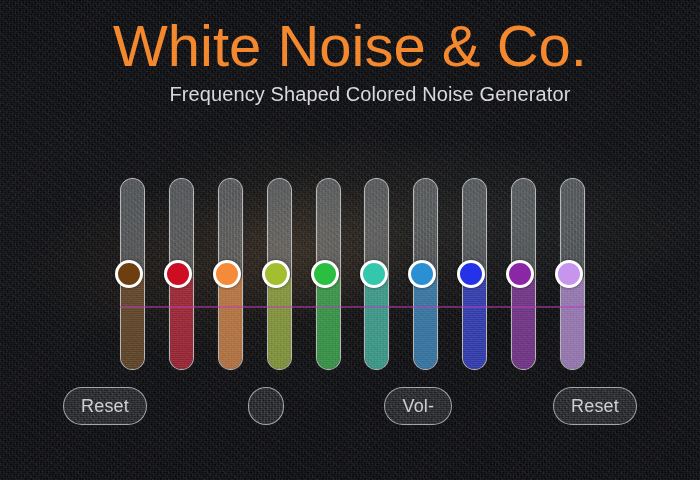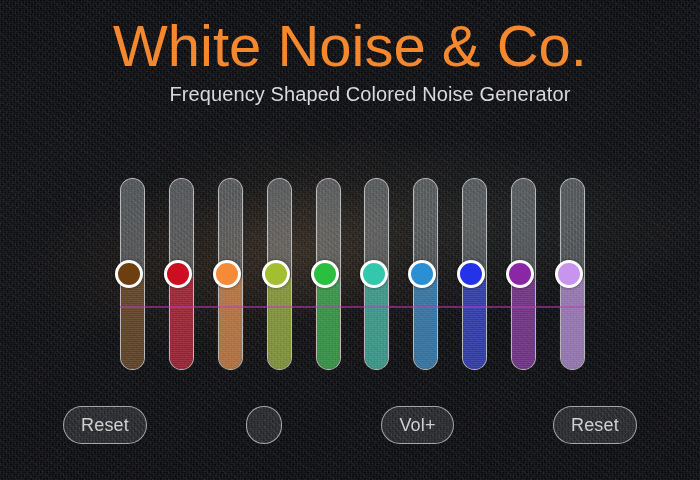--- a/index.html
+++ b/index.html
@@ -127,21 +127,21 @@
     width:28px; height:28px;
     border-radius:50%;
     border:3.5px solid #ffffff;
     box-shadow:0 0 3px rgba(0,0,0,0.55);
     pointer-events:auto;
   }
 
   
   #button-row {
     position:absolute;
-    left:63px; top:406px;
+    left:63px; top:387px;
     width:574px; height:38px;
     display:flex;
     justify-content:space-between;
     align-items:flex-start;
   }
   .pill {
     height:38px;
     padding:0 17px;
     display:flex; align-items:center; justify-content:center;
     border:1.6px solid rgba(215,215,215,0.72);
@@ -261,21 +261,21 @@
   <div id="button-row">
       <div class="pill">
         <div class="pfrost"></div>
         <span>Reset</span>
       </div>
       <div class="pill">
         <div class="pfrost"></div>
       </div>
       <div class="pill">
         <div class="pfrost"></div>
-        <span>Vol+</span>
+        <span>Vol-</span>
       </div>
       <div class="pill">
         <div class="pfrost"></div>
         <span>Reset</span>
       </div>
     </div>
 
 </div>
 
 </body></html>

